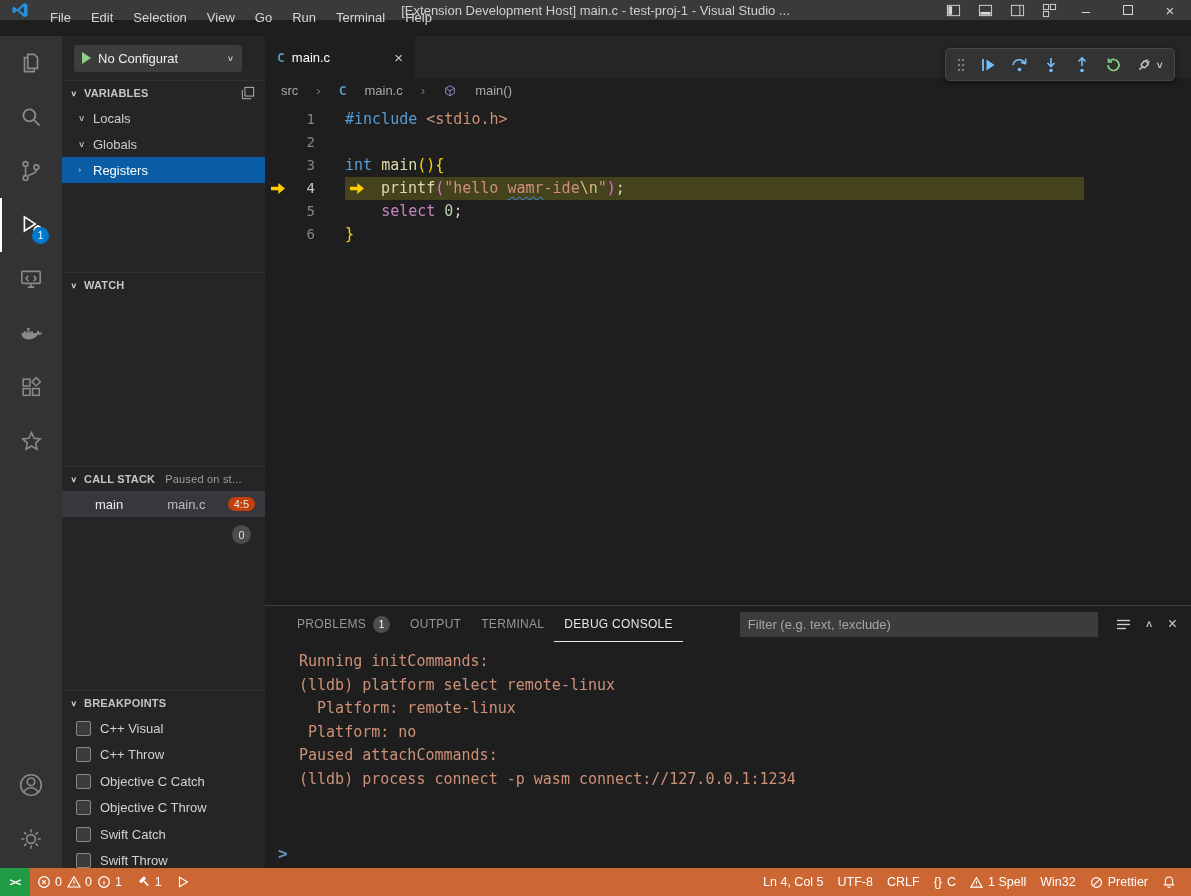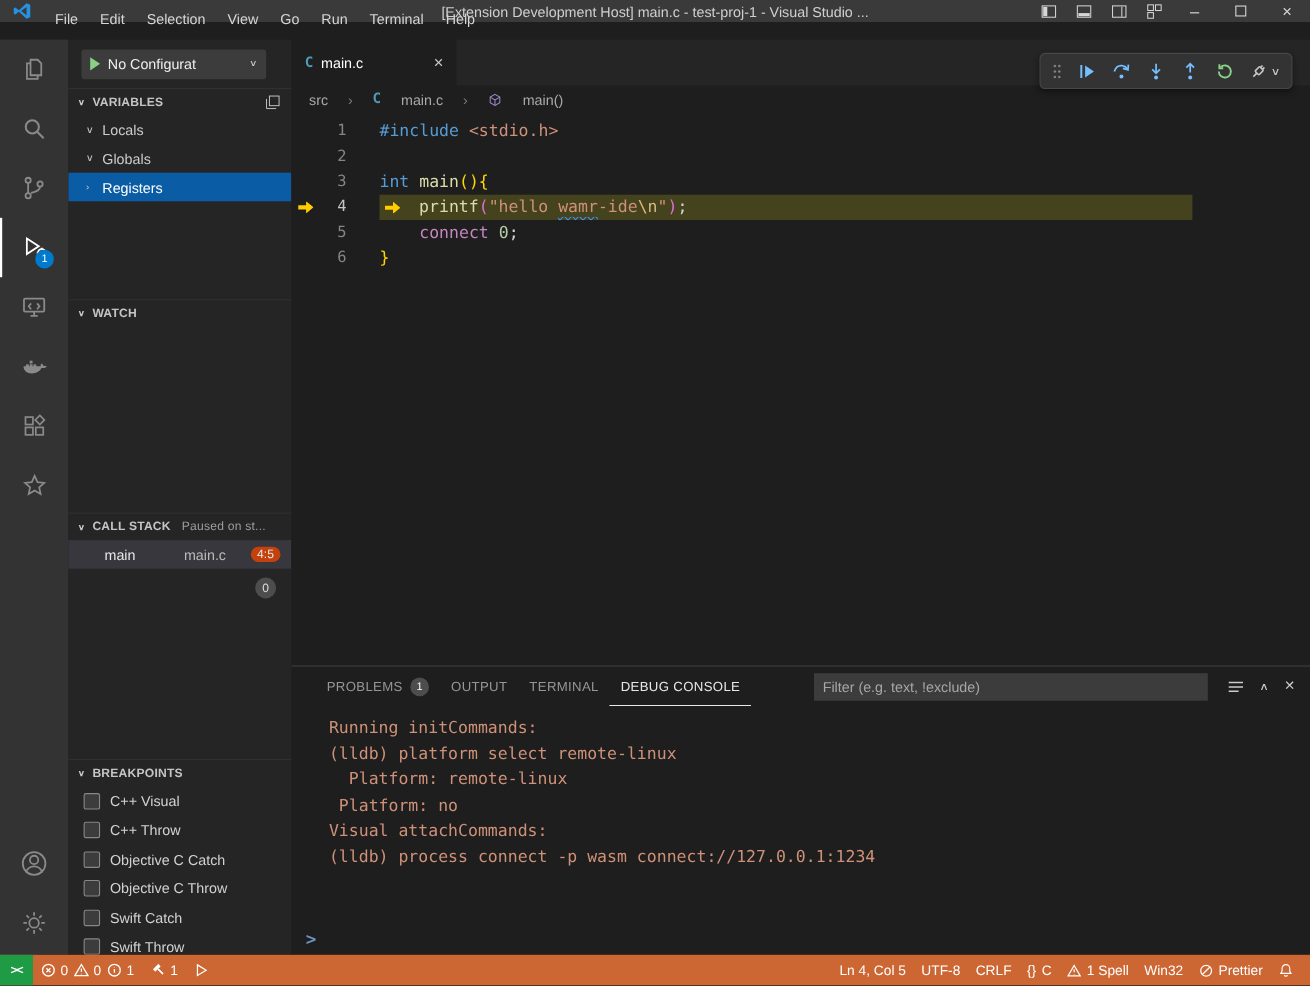--- a/index.html
+++ b/index.html
@@ -447,21 +447,21 @@
           <div class="code-line current">
             <div class="glyph">
               <span class="arrow-shape"></span>
             </div>
             <div class="lnum">4</div>
             <div class="code"><span class="code-inner"><span class="inline-dbg-arrow"><span class="arrow-shape"></span></span><span class="c-fn">printf</span><span class="c-b2">(</span><span class="c-str">"hello </span><span class="c-str c-spell">wamr</span><span class="c-str">-ide</span><span class="c-esc">\n</span><span class="c-str">"</span><span class="c-b2">)</span><span class="c-pun">;</span></span></div>
           </div>
           <div class="code-line">
             <div class="glyph"></div>
             <div class="lnum">5</div>
-            <div class="code"><span class="code-inner"><span class="c-txt">    </span><span class="c-ctrl">connect </span><span class="c-num">0</span><span class="c-pun">;</span></span></div>
+            <div class="code"><span class="code-inner"><span class="c-txt">    </span><span class="c-ctrl">select </span><span class="c-num">0</span><span class="c-pun">;</span></span></div>
           </div>
           <div class="code-line">
             <div class="glyph"></div>
             <div class="lnum">6</div>
             <div class="code"><span class="code-inner"><span class="c-b1">}</span></span></div>
           </div>
         </div>
     </div>
 
     <div class="panel">
@@ -490,21 +490,21 @@
             </svg>
           <span class="chev-glyph">∧</span>
           <span style="font-size:16px;">×</span>
         </div>
       </div>
       <div class="console">
           <div class="console-line">Running initCommands:</div>
           <div class="console-line">(lldb) platform select remote-linux</div>
           <div class="console-line">  Platform: remote-linux</div>
           <div class="console-line"> Platform: no</div>
-          <div class="console-line">Visual attachCommands:</div>
+          <div class="console-line">Paused attachCommands:</div>
           <div class="console-line">(lldb) process connect -p wasm connect://127.0.0.1:1234</div>
         </div>
       <div class="console-prompt">&gt;</div>
     </div>
   </div>
 
   <div class="statusbar">
     <div class="remote-item">
       <span>&gt;&lt;</span>
     </div>

